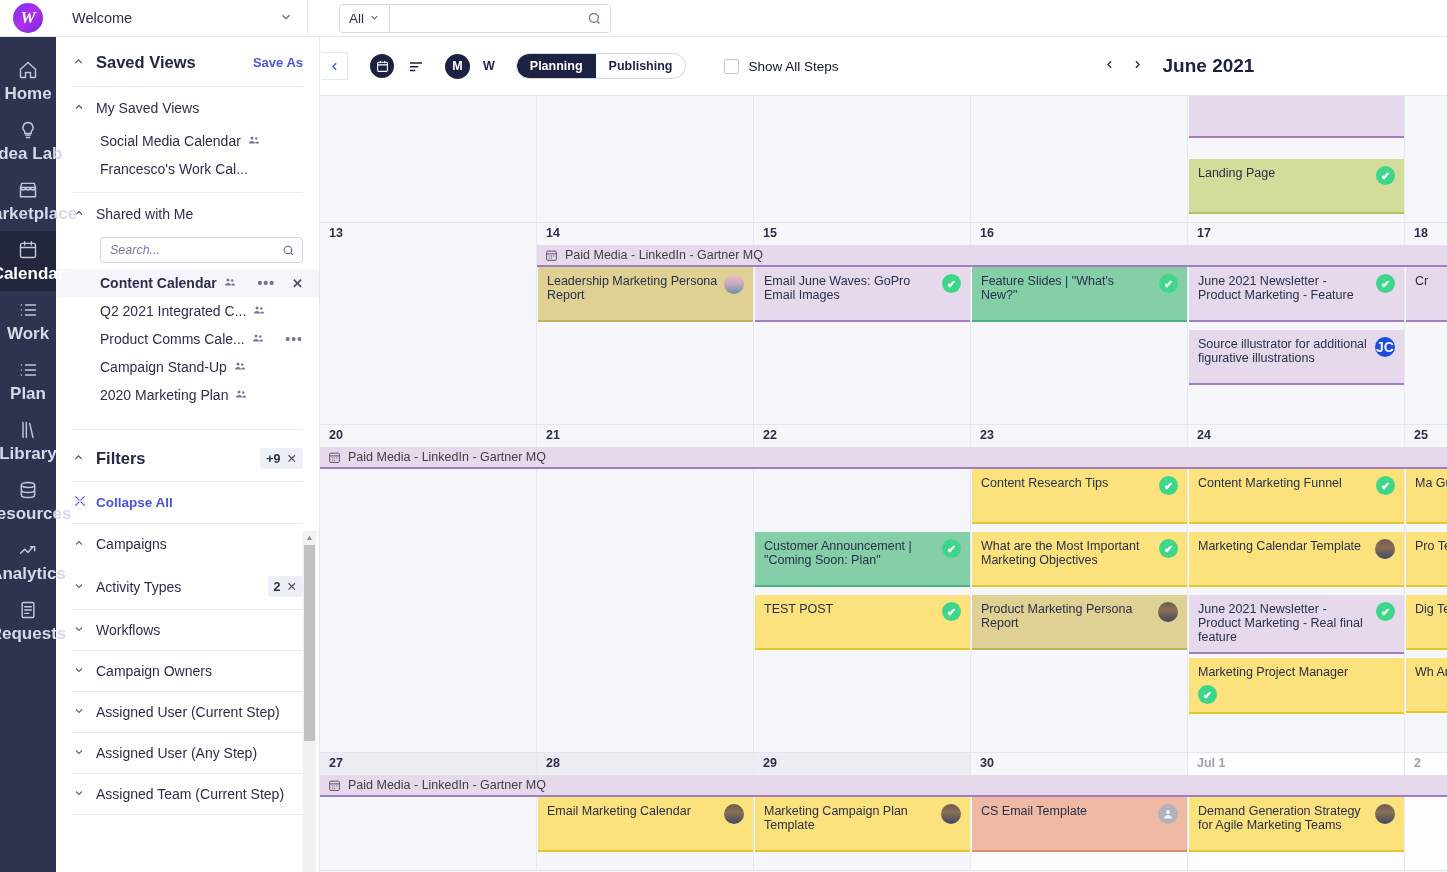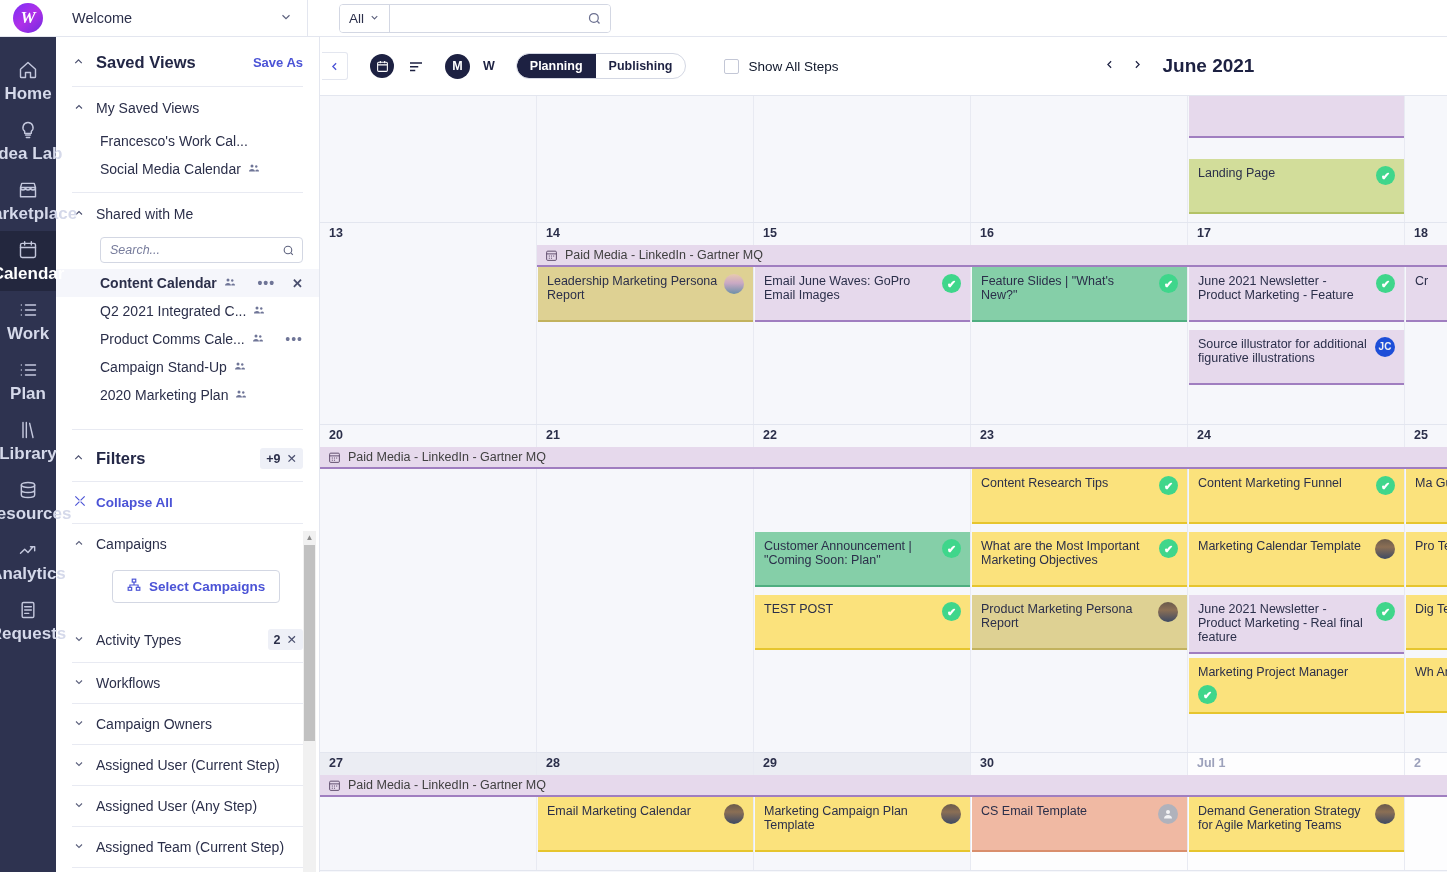--- a/index.html
+++ b/index.html
@@ -222,21 +222,21 @@
     display: flex; align-items: center; justify-content: center; flex: 0 0 19px;
     color: #fff; font-size: 11px; font-weight: bold;
   }
   .av {
     width: 20px; height: 20px; border-radius: 50%; flex: 0 0 20px;
     background: #bfc3d2; overflow: hidden; position: relative;
   }
   .av.a1 { background: linear-gradient(180deg,#e8c9b0 0%,#caa9c4 45%,#6c8fa8 100%); }
   .av.a2 { background: linear-gradient(180deg,#6a5a4c 0%,#8b6f55 40%,#3e4a63 100%); }
   .av.init {
-    background: #1d4ed8; color: #f0f0f3; font-size: 10px; font-weight: bold;
+    background: #1d4ed8; color: #f0f0f3; font-size: 14px; font-weight: bold;
     display: flex; align-items: center; justify-content: center;
   }
   .av.person { background: #b0b2bc; display: flex; align-items: center; justify-content: center; color: #f2f2f5; }
 </style>
 </head>
 <body>
 
 <div class="app">
 
   <div class="topbar">
@@ -373,30 +373,30 @@
     <div class="grp-head">
       <span class="caret">
         <svg width="12" height="12" viewBox="0 0 24 24" fill="none" stroke="currentColor" stroke-width="2.2">
             <path d="M6 15l6-6 6 6"></path>
           </svg>
       </span>
       <span>My Saved Views</span>
     </div>
     <div id="my-views">
         <div class="sv-item">
-          <span class="lbl">Francesco's Work Cal...</span>
-          <span class="spacer"></span>
-        </div>
-        <div class="sv-item">
           <span class="lbl">Social Media Calendar</span>
           <span class="people"><svg width="12" height="12" viewBox="0 0 24 24" fill="currentColor">
               <circle cx="8" cy="8" r="3"></circle>
               <circle cx="16.5" cy="9" r="2.4"></circle>
               <path d="M2 19c0-3.3 2.7-5 6-5s6 1.7 6 5zM14.5 19c0-2.3 1.2-4 4-4 2.4 0 3.5 1.7 3.5 4z"></path>
             </svg></span>
+          <span class="spacer"></span>
+        </div>
+        <div class="sv-item">
+          <span class="lbl">Francesco's Work Cal...</span>
           <span class="spacer"></span>
         </div>
       </div>
 
     <div class="p-div" style="margin-top:9px"></div>
 
     <div class="grp-head">
       <span class="caret">
         <svg width="12" height="12" viewBox="0 0 24 24" fill="none" stroke="currentColor" stroke-width="2.2">
             <path d="M6 15l6-6 6 6"></path>
@@ -491,33 +491,20 @@
     <div class="p-div"></div>
 
     <div class="filt-row">
       <span class="caret">
         <svg width="12" height="12" viewBox="0 0 24 24" fill="none" stroke="currentColor" stroke-width="2.2">
             <path d="M6 15l6-6 6 6"></path>
           </svg>
       </span>
       <span class="fl">Campaigns</span>
     </div>
-    <div class="sel-camp-wrap">
-      <span class="sel-camp">
-        <span>
-          <svg width="14" height="14" viewBox="0 0 24 24" fill="none" stroke="currentColor" stroke-width="2">
-              <rect x="9" y="2" width="6" height="5"></rect>
-              <rect x="2" y="16" width="6" height="5"></rect>
-              <rect x="16" y="16" width="6" height="5"></rect>
-              <path d="M12 7v5M5 16v-4h14v4"></path>
-            </svg>
-        </span>
-        <span>Select Campaigns</span>
-      </span>
-    </div>
     <div id="filter-rows">
         <div>
           <div class="filt-row">
             <span class="caret"><svg width="12" height="12" viewBox="0 0 24 24" fill="none" stroke="currentColor" stroke-width="2.2">
                 <path d="M6 9l6 6 6-6"></path>
               </svg></span>
             <span class="fl">Activity Types</span>
             <span class="badge">
               <span>2</span>
               <span class="xx">✕</span>

